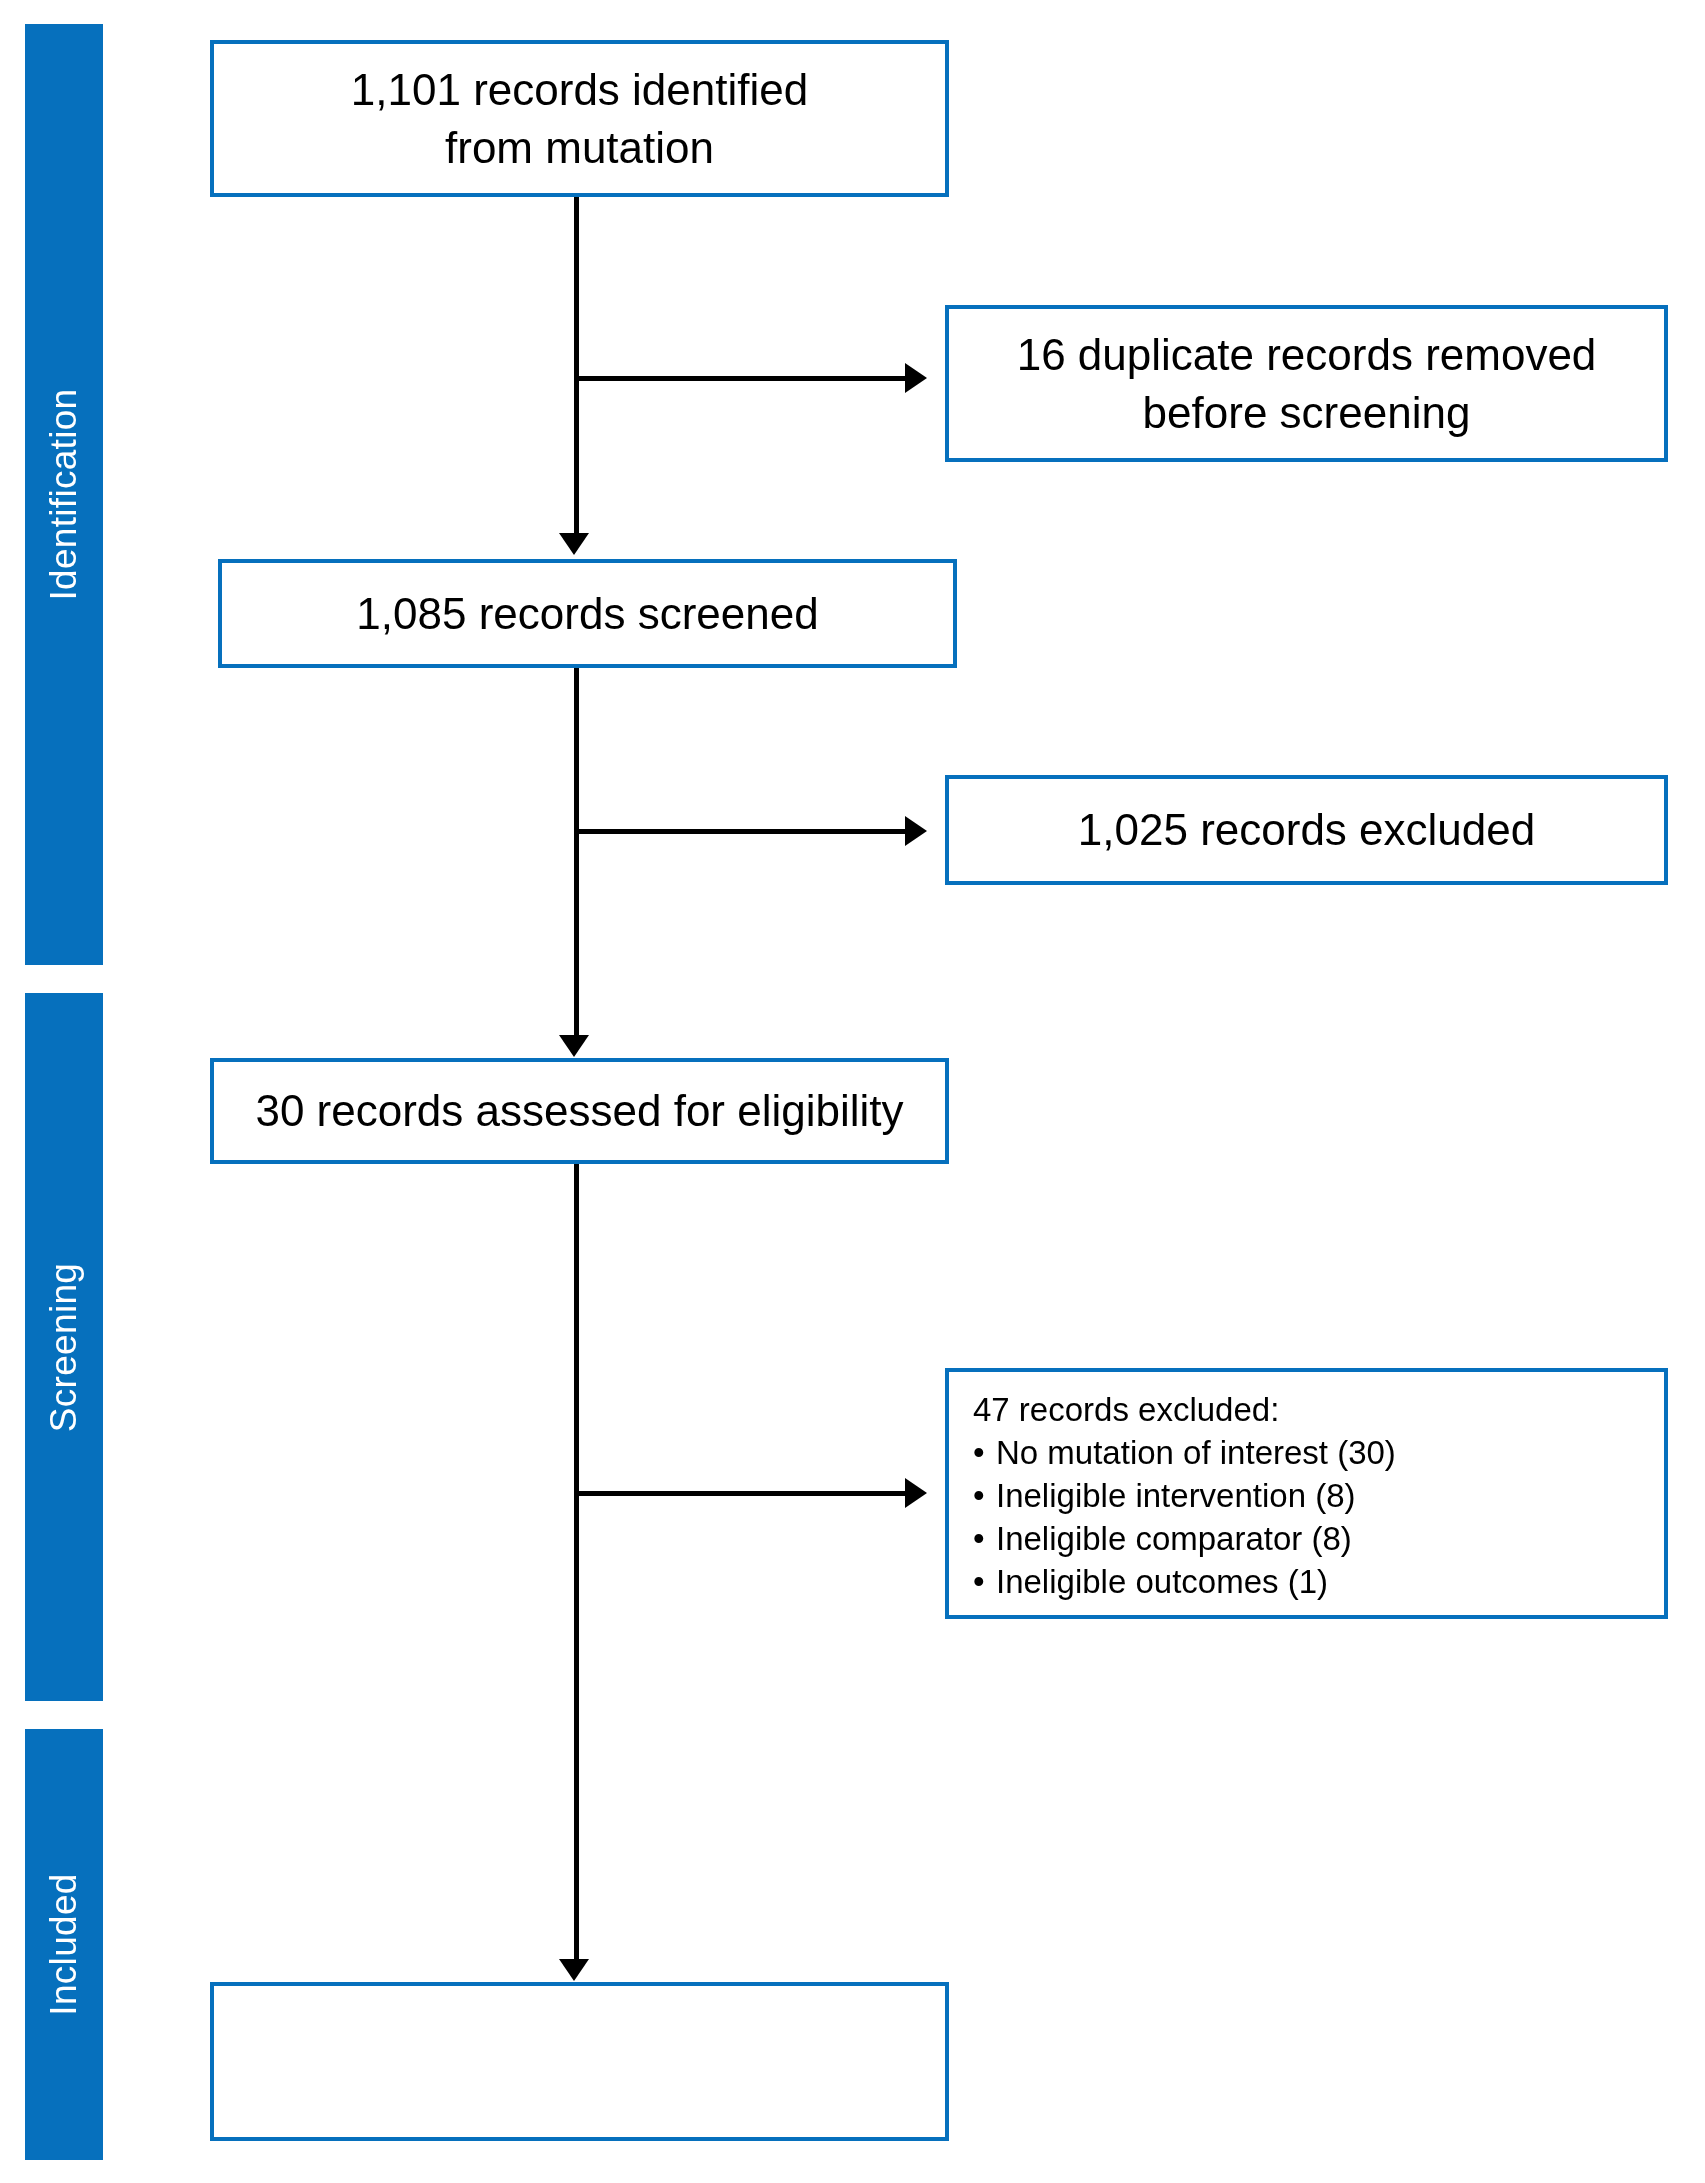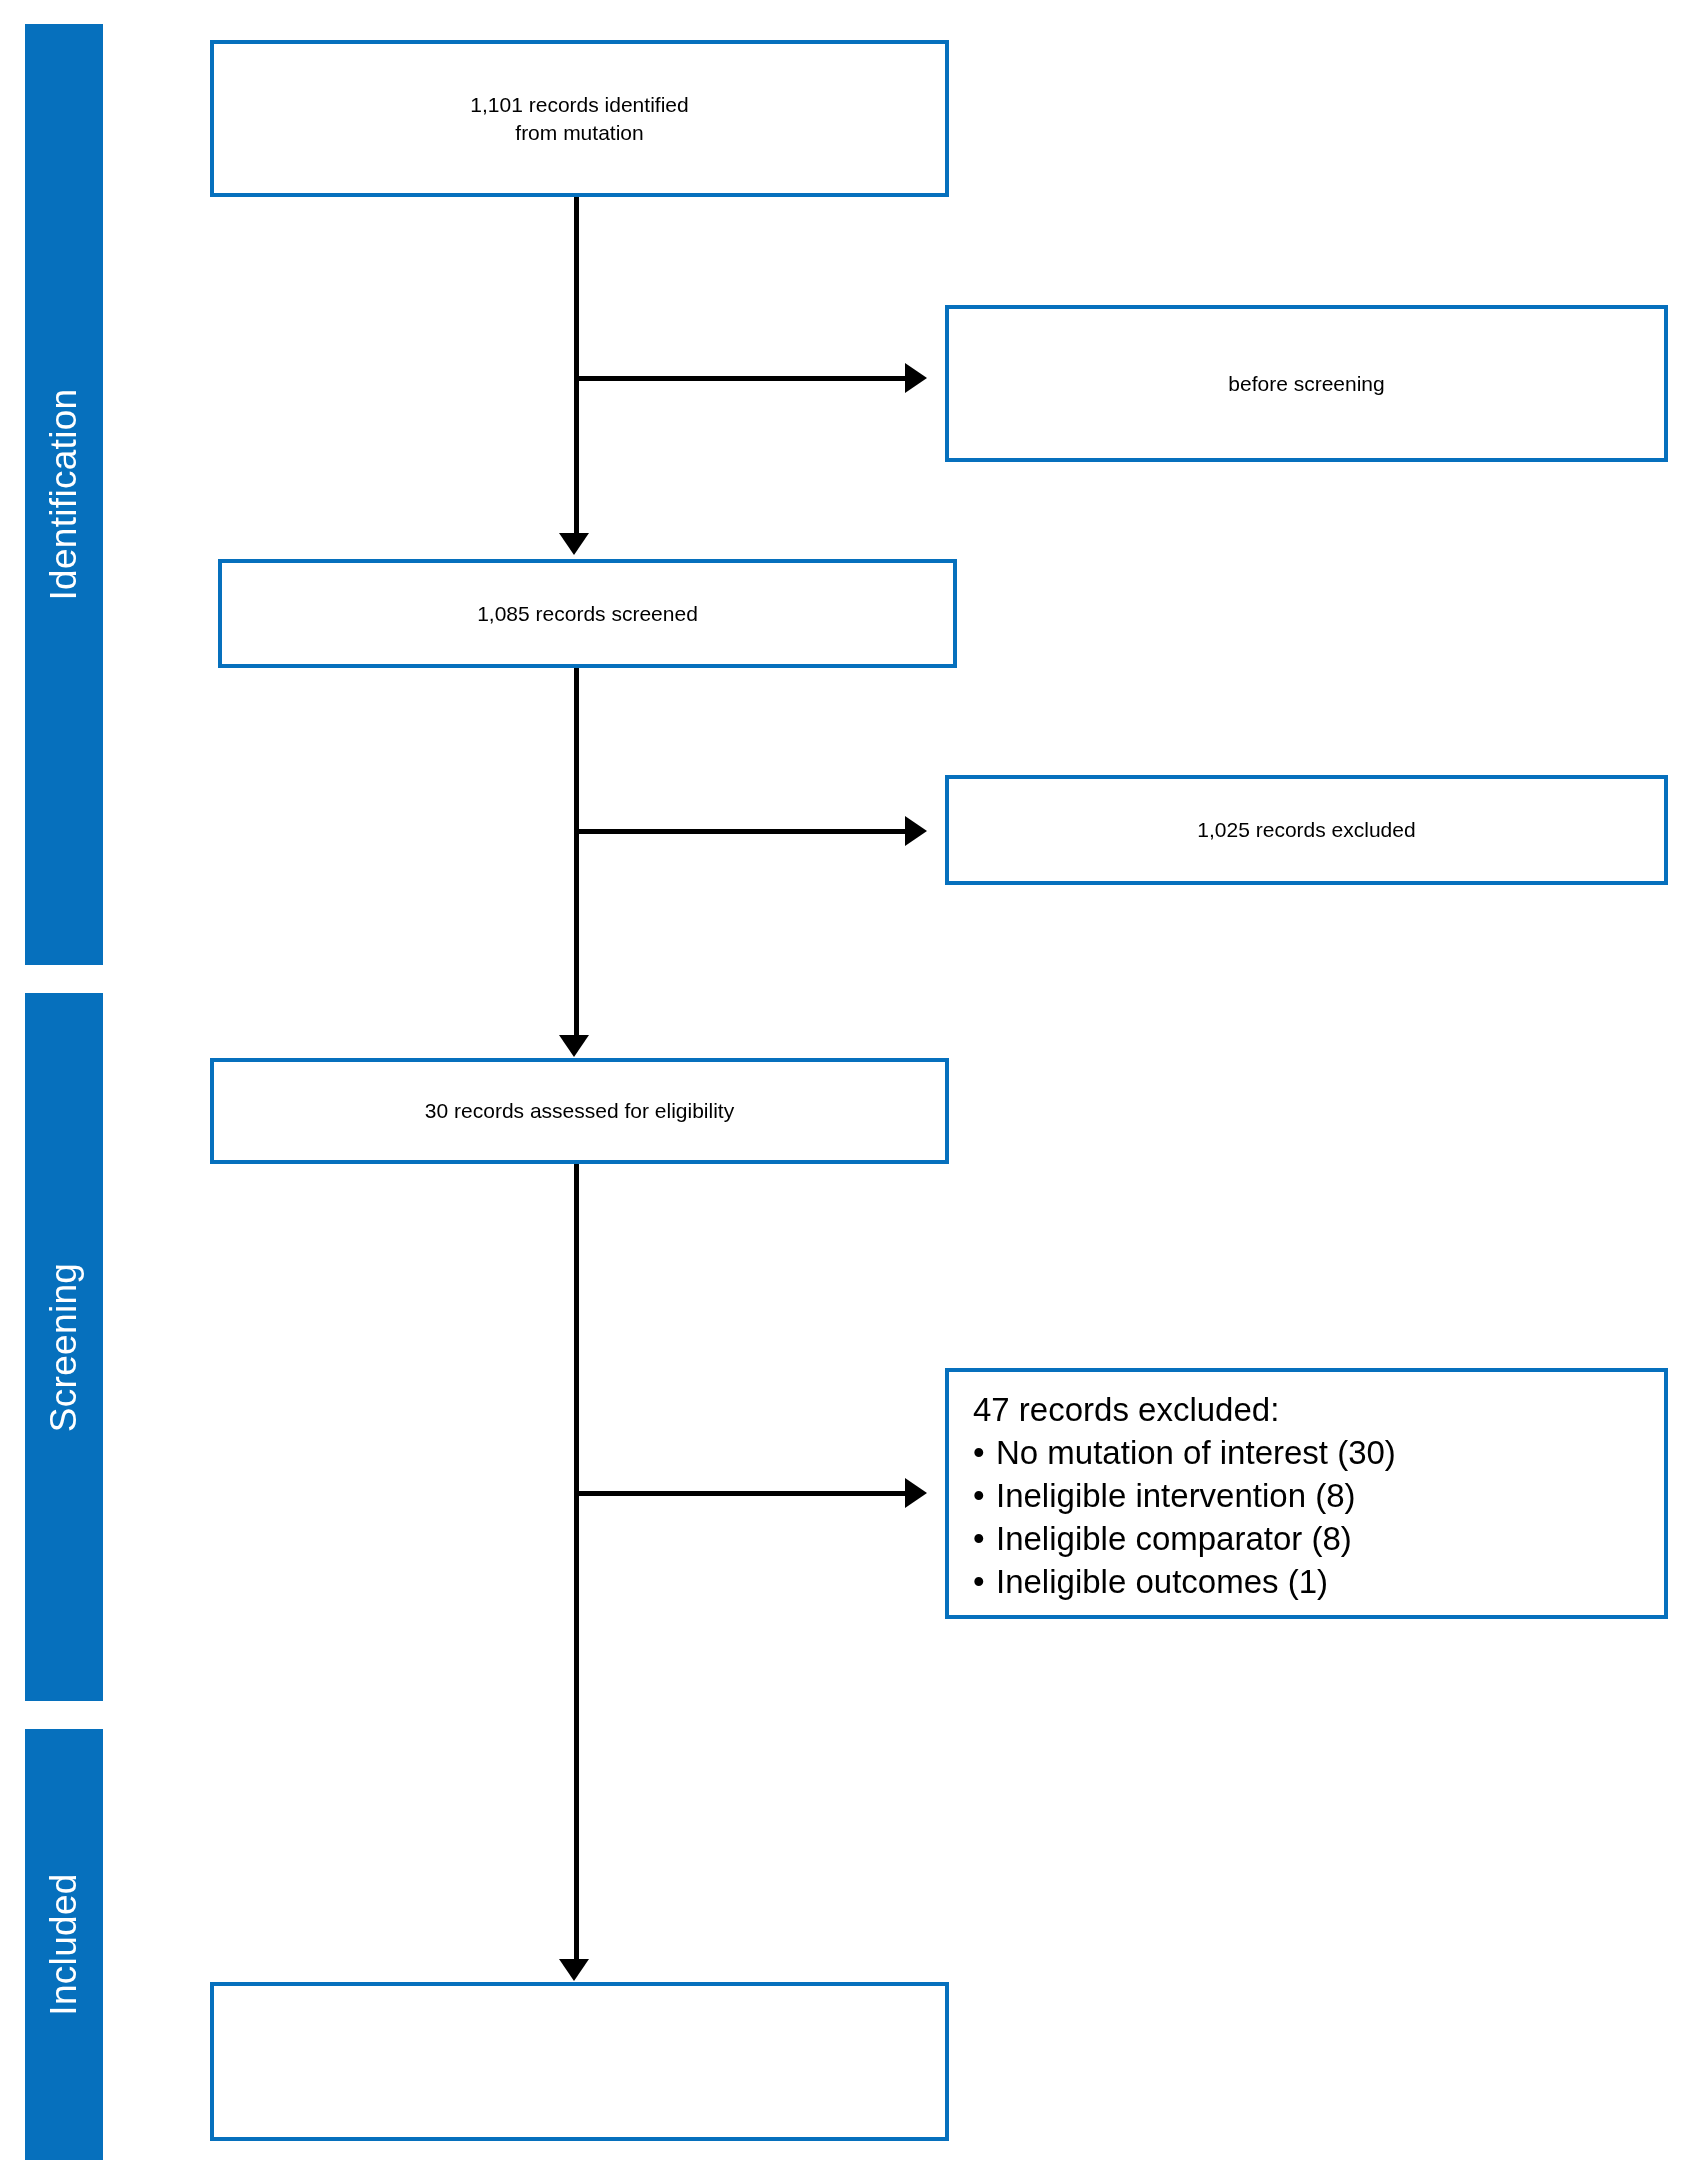--- a/index.html
+++ b/index.html
@@ -50,21 +50,21 @@
     flex-direction: column;
     align-items: center;
     justify-content: center;
   }
   .flow-box.left-aligned {
     align-items: flex-start;
     justify-content: flex-start;
   }
   .box-line {
     color: #000000;
-    font-size: 21px;
+    font-size: 44px;
     line-height: 1.30;
     text-align: center;
     white-space: nowrap;
   }
 
   
   #box-identified   { left: 210px; top: 40px;   width: 739px; height: 157px; }
   #box-screened     { left: 210px; top: 559px; width: 739px; height: 109px; margin-left: 8px; }
   #box-eligibility  { left: 210px; top: 1058px; width: 739px; height: 106px; }
   #box-included     { left: 210px; top: 1982px; width: 739px; height: 159px; }
@@ -181,20 +181,21 @@
   <div class="connector-h" id="branch-detail"></div>
   <div class="arrow-right" id="arrow-detail"></div>
   <div class="arrow-down" id="arrow-to-included"></div>
 
   <div class="flow-box" id="box-identified">
     <div class="box-line">1,101 records identified</div>
     <div class="box-line">from mutation</div>
   </div>
 
   <div class="flow-box" id="box-duplicates">
+    <div class="box-line">16 duplicate records removed</div>
     <div class="box-line">before screening</div>
   </div>
 
   <div class="flow-box" id="box-screened">
     <div class="box-line">1,085 records screened</div>
   </div>
 
   <div class="flow-box" id="box-excluded">
     <div class="box-line">1,025 records excluded</div>
   </div>

